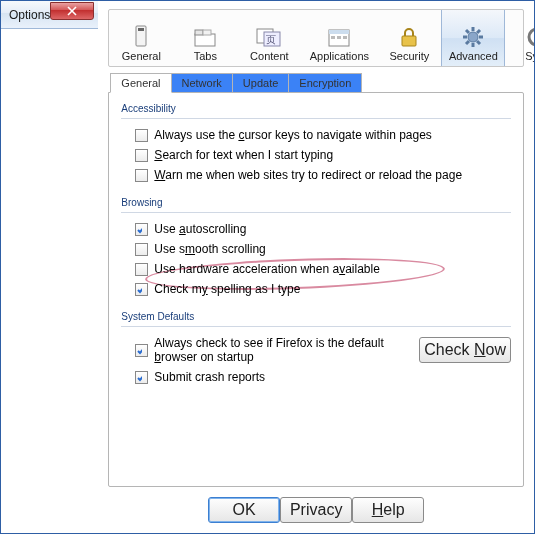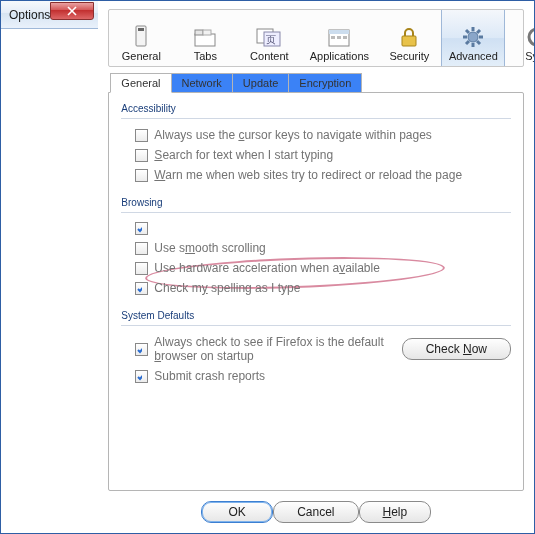--- a/index.html
+++ b/index.html
@@ -111,29 +111,29 @@
     display: flex; align-items: center; justify-content: center;
     flex: 0 0 13px;
   }
   .chk.checked::after {
     content: "";
     width: 9px; height: 9px;
     background: none;
   }
   .chk.checked svg { display:block; }
   .chk svg { display:none; }
-  .chk-label { color: #737373; }
+  .chk-label { color: #000000; }
   .u { text-decoration: underline; }
   .sys-row { display: flex; align-items: center; gap: 10px; }
   .btn {
     border: 1px solid #8a8a8a;
     background: linear-gradient(to bottom, #fefefe, #e6e6e6);
-    border-radius: 10px;
-    padding: 3px 23px;
-    font-size: 12px;
+    border-radius: 3px;
+    padding: 3px 4px;
+    font-size: 16px;
     color: #222;
     cursor: default;
     min-width: 72px;
     text-align: center;
   }
   .footer {
     display: flex; justify-content: center; 
     margin-top: 10px;
   }
   .circle-annot {
@@ -273,20 +273,21 @@
 
       <div class="group">
         <div class="group-label">Browsing</div>
         <div class="group-box">
           <div class="chk-row">
             <span class="chk checked">
                 <svg width="11" height="11">
                   <polyline points="2,6 4,8 9,2" fill="none" stroke="#2a6cd0" stroke-width="2"></polyline>
                 </svg>
               </span>
+            <span class="chk-label"><span>Use </span><span class="u">a</span><span>utoscrolling</span></span>
           </div>
           <div class="chk-row">
             <span class="chk"></span>
             <span class="chk-label"><span>Use s</span><span class="u">m</span><span>ooth scrolling</span></span>
           </div>
           <div class="hw-wrap">
             <div class="circle-annot"></div>
             <div class="chk-row">
               <span class="chk"></span>
               <span class="chk-label"><span>Use hardware acceleration when a</span><span class="u">v</span><span>ailable</span></span>
@@ -325,18 +326,18 @@
               </span>
             <span class="chk-label"><span>Submit crash reports</span></span>
           </div>
         </div>
       </div>
 
     </div>
 
     <div class="footer">
       <div class="btn" style="border-color:#3c7fd1; box-shadow:0 0 0 1px #7fb3ec inset;"><span>OK</span></div>
-      <div class="btn"><span>Cancel</span></div>
+      <div class="btn"><span>Privacy</span></div>
       <div class="btn"><span class="u">H</span><span>elp</span></div>
     </div>
 
   </div>
 </div>
 
 </body></html>

